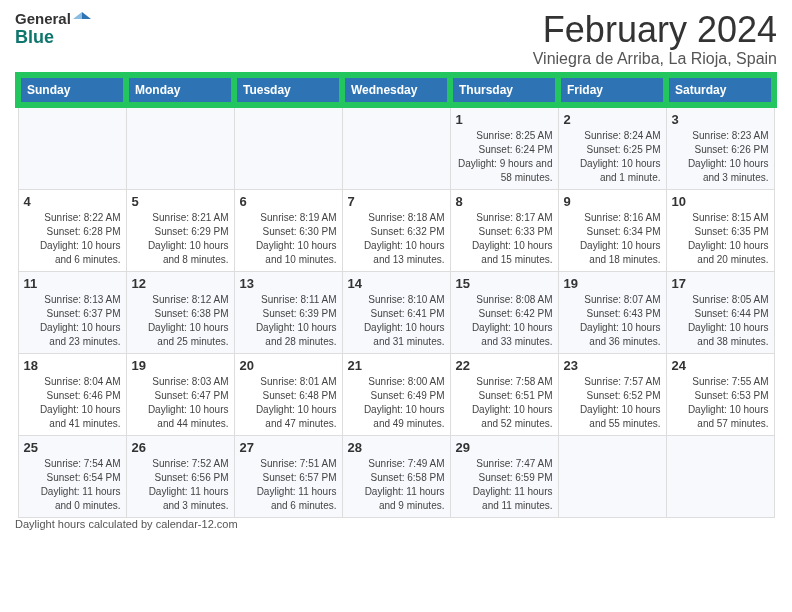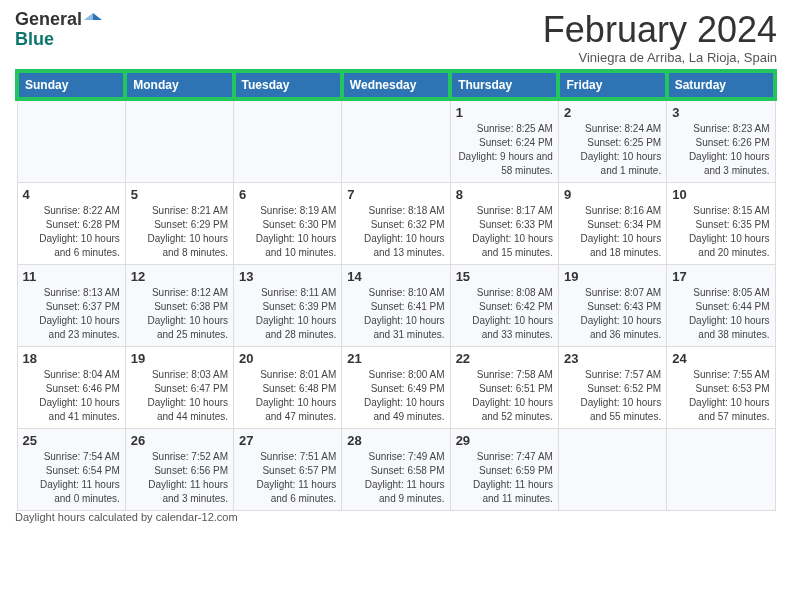--- a/index.html
+++ b/index.html
@@ -28,38 +28,38 @@
     .title-block {
       text-align: right;
     }
     .main-title {
       font-size: 36px;
       font-weight: normal;
       color: #333;
       line-height: 1.1;
     }
     .subtitle {
-      font-size: 13px;
+      font-size: 16px;
       color: #555;
     }
     table {
       width: 100%;
       border-collapse: collapse;
       table-layout: fixed;
     }
     thead tr {
       background: #2e74b5;
     }
     thead th {
       color: #fff;
       font-size: 12px;
       font-weight: bold;
       text-align: left;
       padding: 5px 6px;
-      border: 4px solid #22c55e;
+      border: 6px solid #22c55e;
     }
     tbody tr {
       border-bottom: 1px solid #ccc;
     }
     tbody td {
       vertical-align: top;
       padding: 4px 5px;
       font-size: 10px;
       color: #333;
       border: 1px solid #ddd;
@@ -90,21 +90,21 @@
     }
   </style>
 </head>
 <body>
 
 <div class="page">
   <div class="header-row">
     <div class="logo">
     <div style="display:flex;flex-direction:column;align-items:flex-start;line-height:1.1">
       <div style="display:flex;align-items:center;">
-        <span style="font-size:18px;font-weight:bold;color:#333;">General</span>
+        <span style="font-size:15px;font-weight:bold;color:#333;">General</span>
         <svg width="18" height="18" viewBox="0 0 18 18" style="margin-left:2px">
           <polygon points="9,2 18,9 9,9" fill="#2e74b5"></polygon>
           <polygon points="9,2 0,9 9,9" fill="#5a9fd4" opacity="0.7"></polygon>
         </svg>
       </div>
       <span style="font-size:18px;font-weight:bold;color:#0f766e;">Blue</span>
     </div>
   </div>
     <div class="title-block">
       <div class="main-title">February 2024</div>

